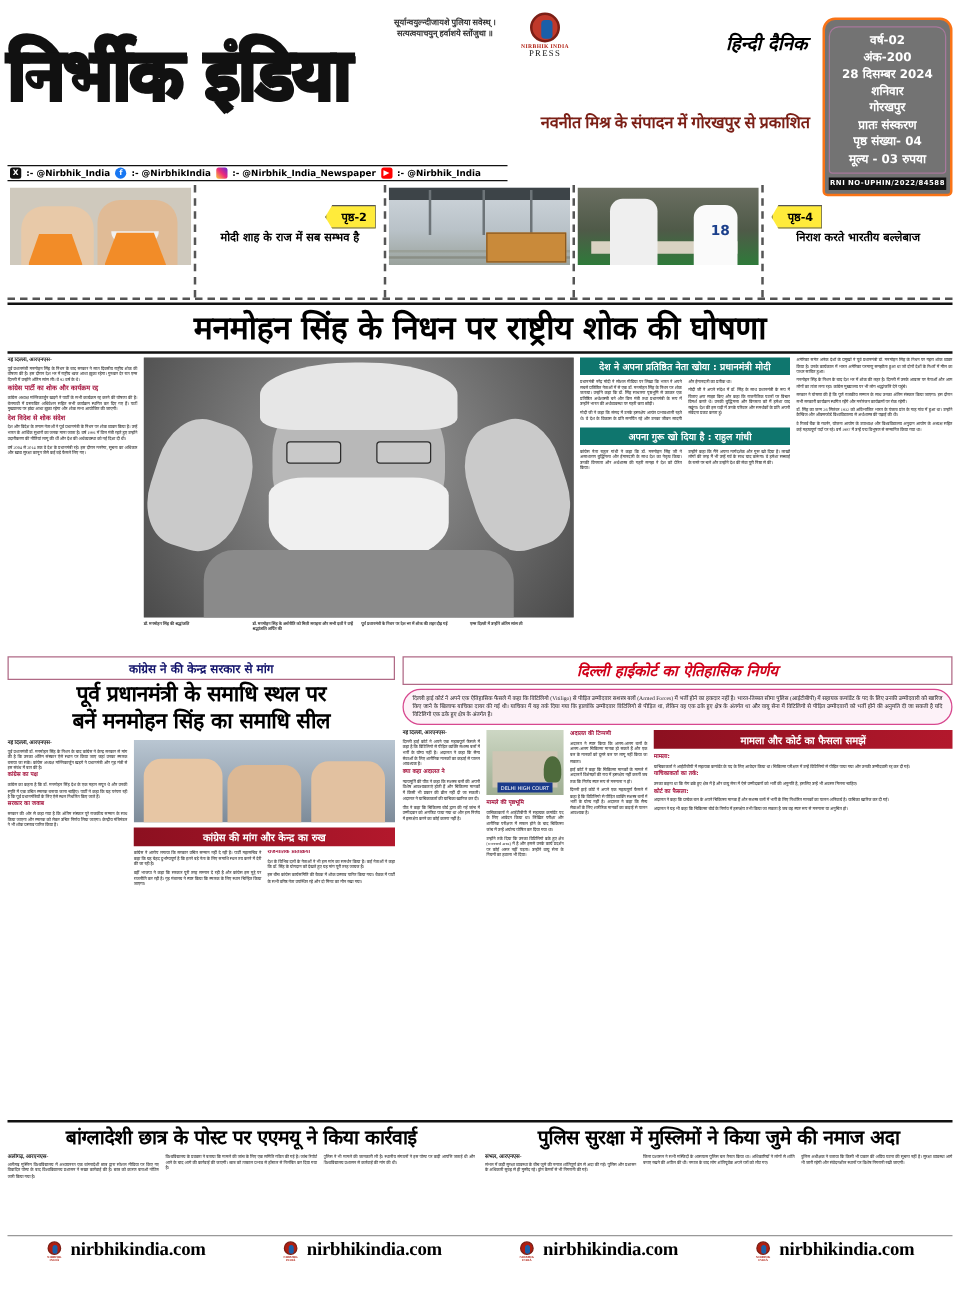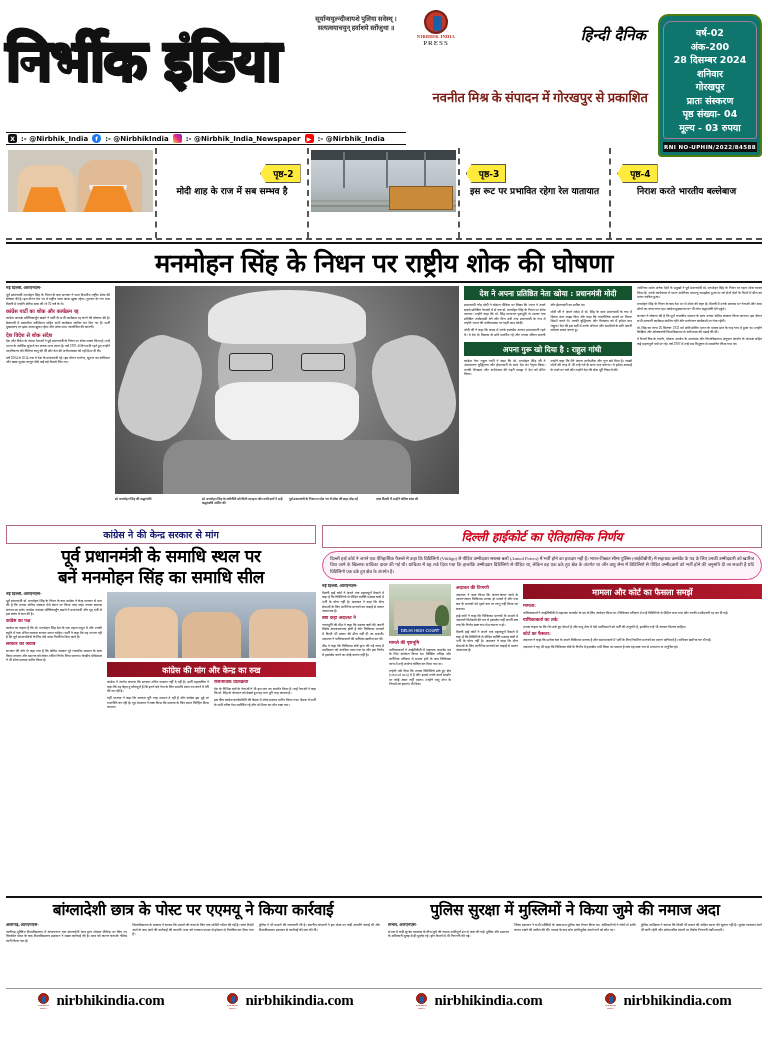--- a/index.html
+++ b/index.html
@@ -50,22 +50,22 @@
     font-size:15px; font-weight:bold; font-style:italic;
     font-family:"DejaVu Sans", sans-serif;
   }
   .mast-byline {
     position:absolute; right:4px; bottom:-2px;
     font-size:13px; color:#7b1f16; font-weight:bold;text-align:center;
   }
 
   .mast-box {
     width:104px; flex:0 0 104px; margin-left:6px;
-    background:#0f766e;
-    border:2px solid #4d7c0f;
+    background:#737373;
+    border:2px solid #f97316;
     padding:5px 3px 3px;
     text-align:center;
     border-radius:10px 10px 4px 4px;
   }
   .mast-box .inner { border:1px solid #a8789c; border-radius:8px 8px 3px 3px; padding:4px 2px; }
   .mast-box div.line {
     color:#fff; font-size:9.5px; font-weight:bold; line-height:13.5px;
     font-family:"DejaVu Sans", sans-serif;
   }
   .rni {
@@ -159,21 +159,21 @@
   .mm-glass-l{left:33%;} .mm-glass-r{right:33%;}
   .mm-body{position:absolute;bottom:0;left:14%;width:72%;height:26%;background:#8d8a84;border-radius:24px 24px 0 0;}
   .mm-hands-l,.mm-hands-r{position:absolute;top:24%;width:22%;height:50%;background:#cfc9bf;border-radius:40%;}
   .mm-hands-l{left:2%;transform:rotate(18deg);} .mm-hands-r{right:2%;transform:rotate(-18deg);}
   .mm-bg{position:absolute;inset:0;background:radial-gradient(circle at 50% 40%,#9e9e9e,#4a4a4a);}
   .caption-row { display:flex; gap:4px; margin-top:3px; }
   .caption { flex:1; font-size:3.3px; line-height:4.2px; font-weight:bold; color:#333; }
 
   .c-mid { flex:0 0 168px; }
   .bar-head {
-    background:#14532d; color:#fff; font-family:"DejaVu Sans",sans-serif;
+    background:#0f766e; color:#fff; font-family:"DejaVu Sans",sans-serif;
     font-weight:bold; font-size:7.5px; text-align:center;
     padding:2px 2px; margin-bottom:3px; white-space:nowrap; overflow:hidden;
   }
   .two-col { column-count:2; column-gap:5px; }
 
   
   .sec2 { display:flex; gap:6px; margin-top:4px;justify-content:space-between; }
   .sec2-left { flex:0 0 310px; }
   .sec2-right { flex:1 1 auto; }
   .kicker-box {
@@ -303,23 +303,28 @@
           <div class="pole" style="left:22%"></div>
           <div class="pole" style="left:52%"></div>
           <div class="pole" style="left:78%"></div>
           <div class="track"></div>
           <div class="track2"></div>
           <div class="coach"></div>
         </div>
       </div>
     </div>
     <div class="teaser">
-      <div class="pgtag pg-b">पृष्ठ-3</div>
-      <div class="t-cap" style="margin-top:34px;">इस रूट पर प्रभावित
-रहेगा रेल यातायात</div>
+      <div class="t-img">
+        <div class="ph cricket">
+          <div class="cr-board"></div>
+          <div class="cr-p1"></div>
+          <div class="cr-p2"></div>
+          <div class="cr-num">18</div>
+        </div>
+      </div>
     </div>
     <div class="teaser">
       <div class="pgtag pg-b">पृष्ठ-4</div>
       <div class="t-cap" style="margin-top:34px;">निराश करते
 भारतीय बल्लेबाज</div>
     </div>
   </div>
 
   <div class="main-rule"></div>
   <div class="main-headline">मनमोहन सिंह के निधन पर राष्ट्रीय शोक की घोषणा</div>

